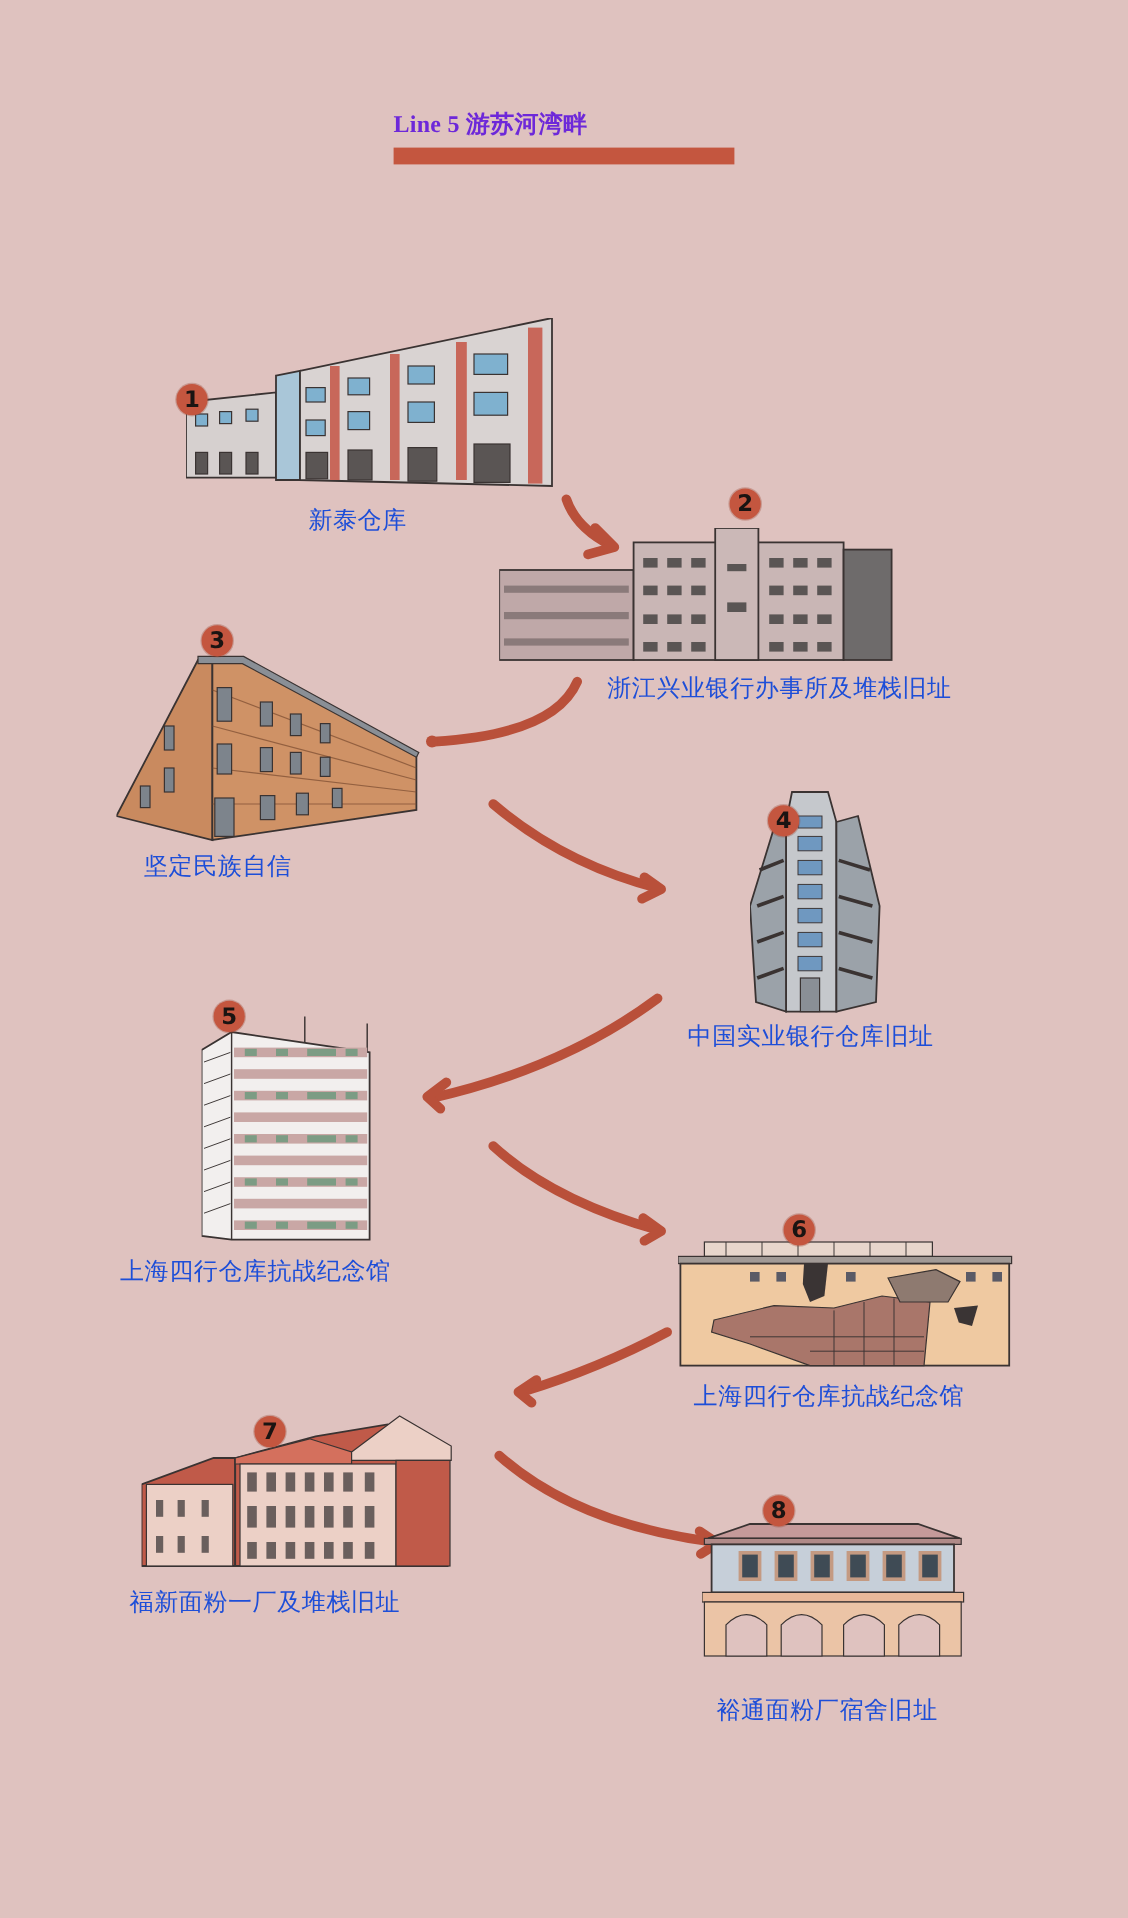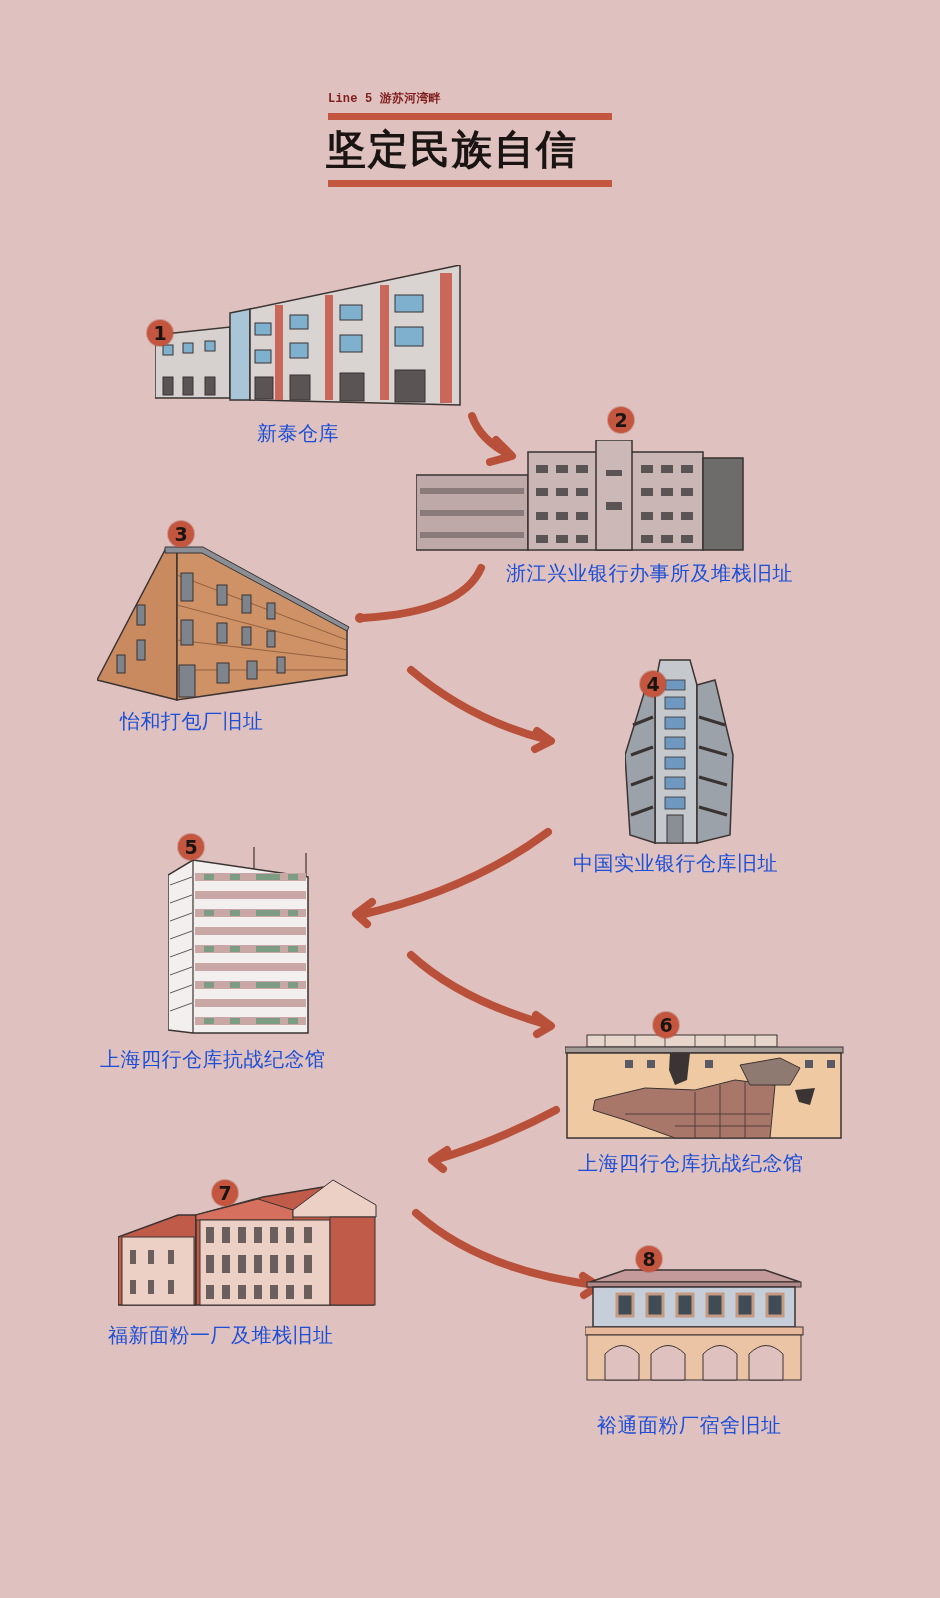--- a/index.html
+++ b/index.html
@@ -5,22 +5,22 @@
     html, body { margin: 0; padding: 0; }
     body {
       width: 940px; height: 1598px;
       background: #dfc2bf;
       position: relative;
       overflow: hidden;
       font-family: "DejaVu Sans", sans-serif;
     }
     .header { position: absolute; left: 328px; top: 90px; width: 284px; }
     .subtitle {
-      font-family: Liberation Mono, monospace;
-      font-weight: bold; font-size: 12px; color: #7f1d1d;
+      font-family: Liberation Serif, serif;
+      font-weight: bold; font-size: 20px; color: #6d28d9;
       margin: 0 0 6px 0; letter-spacing: 0.2px; white-space: nowrap;
     }
     .bar { height: 7px; background: #c4563f; width: 284px; }
     .title {
       font-family: "DejaVu Sans", sans-serif;
       font-weight: bold; font-size: 40px; color: #1a1412;
       letter-spacing: 2px; line-height: 54px; margin: 2px 0 4px -2px;
       white-space: nowrap;
     }
     .label {
@@ -36,21 +36,20 @@
     }
     .bld { position: absolute; }
     svg.arrows { position: absolute; left: 0; top: 0; }
   </style>
 </head>
 <body>
 
 <div class="header">
   <div class="subtitle">Line 5 游苏河湾畔</div>
   <div class="bar"></div>
-  <div class="title">坚定民族自信</div>
   <div class="bar"></div>
 </div>
 
 <svg class="arrows" width="940" height="1598">
   <g fill="none" stroke="#b9503a" stroke-width="8" stroke-linecap="round" stroke-linejoin="round">
 
     <path d="M472 416 Q480 440 510 455"></path>
     <path d="M496 440 L512 456 L490 462"></path>
 
     <path d="M481 568 Q462 612 362 618"></path>
@@ -173,21 +172,21 @@
       <rect x="170" y="86" width="8" height="16"></rect>
     <rect x="120" y="118" width="12" height="20"></rect>
       <rect x="150" y="116" width="10" height="18"></rect>
       <rect x="180" y="112" width="8" height="16"></rect>
     <rect x="40" y="60" width="8" height="20"></rect>
       <rect x="40" y="95" width="8" height="20"></rect>
       <rect x="20" y="110" width="8" height="18"></rect>
   </g>
 </svg>
 <div class="marker" style="left:168px;top:521px">3</div>
-<div class="label" style="left:120px;top:708px">怡和打包厂旧址</div>
+<div class="label" style="left:120px;top:708px">坚定民族自信</div>
 
 <svg class="bld" style="left:625px;top:655px" width="110" height="190" viewBox="0 0 110 190">
   <polygon points="35,5 65,5 72,30 72,188 30,188 30,30" fill="#c5c8cc" stroke="#3a3332" stroke-width="1.5"></polygon>
   <polygon points="0,100 20,35 30,30 30,188 5,180" fill="#9ba2a9" stroke="#3a3332" stroke-width="1.5"></polygon>
   <polygon points="72,30 90,25 108,100 105,180 72,188" fill="#9ba2a9" stroke="#3a3332" stroke-width="1.5"></polygon>
   <g fill="#6f98c0" stroke="#3a3332" stroke-width="0.8">
     <rect x="40" y="25" width="20" height="10"></rect>
       <rect x="40" y="42" width="20" height="12"></rect>
       <rect x="40" y="62" width="20" height="12"></rect>
     <rect x="40" y="82" width="20" height="12"></rect>

